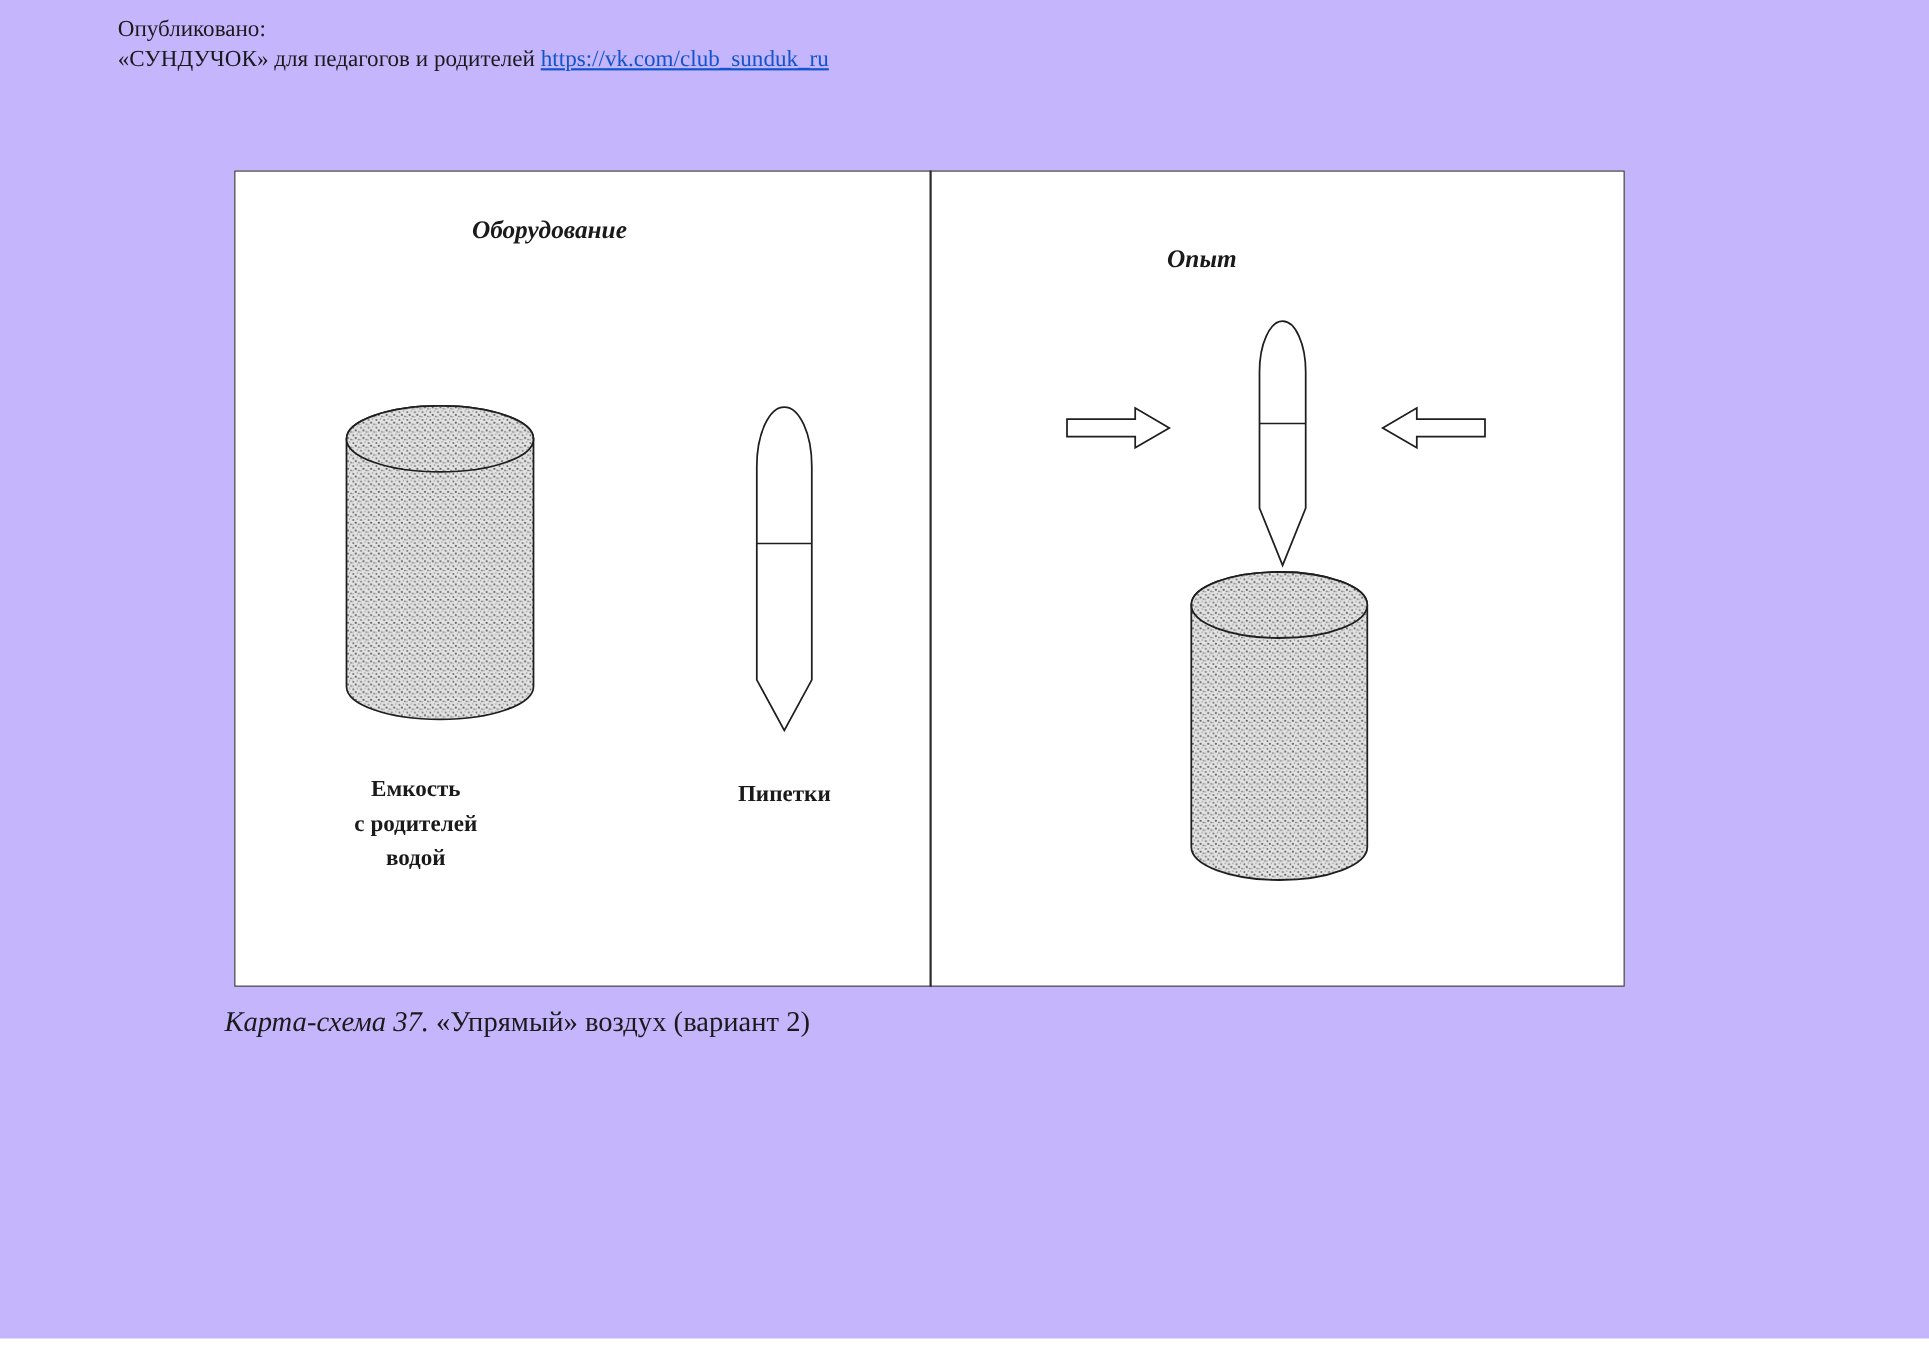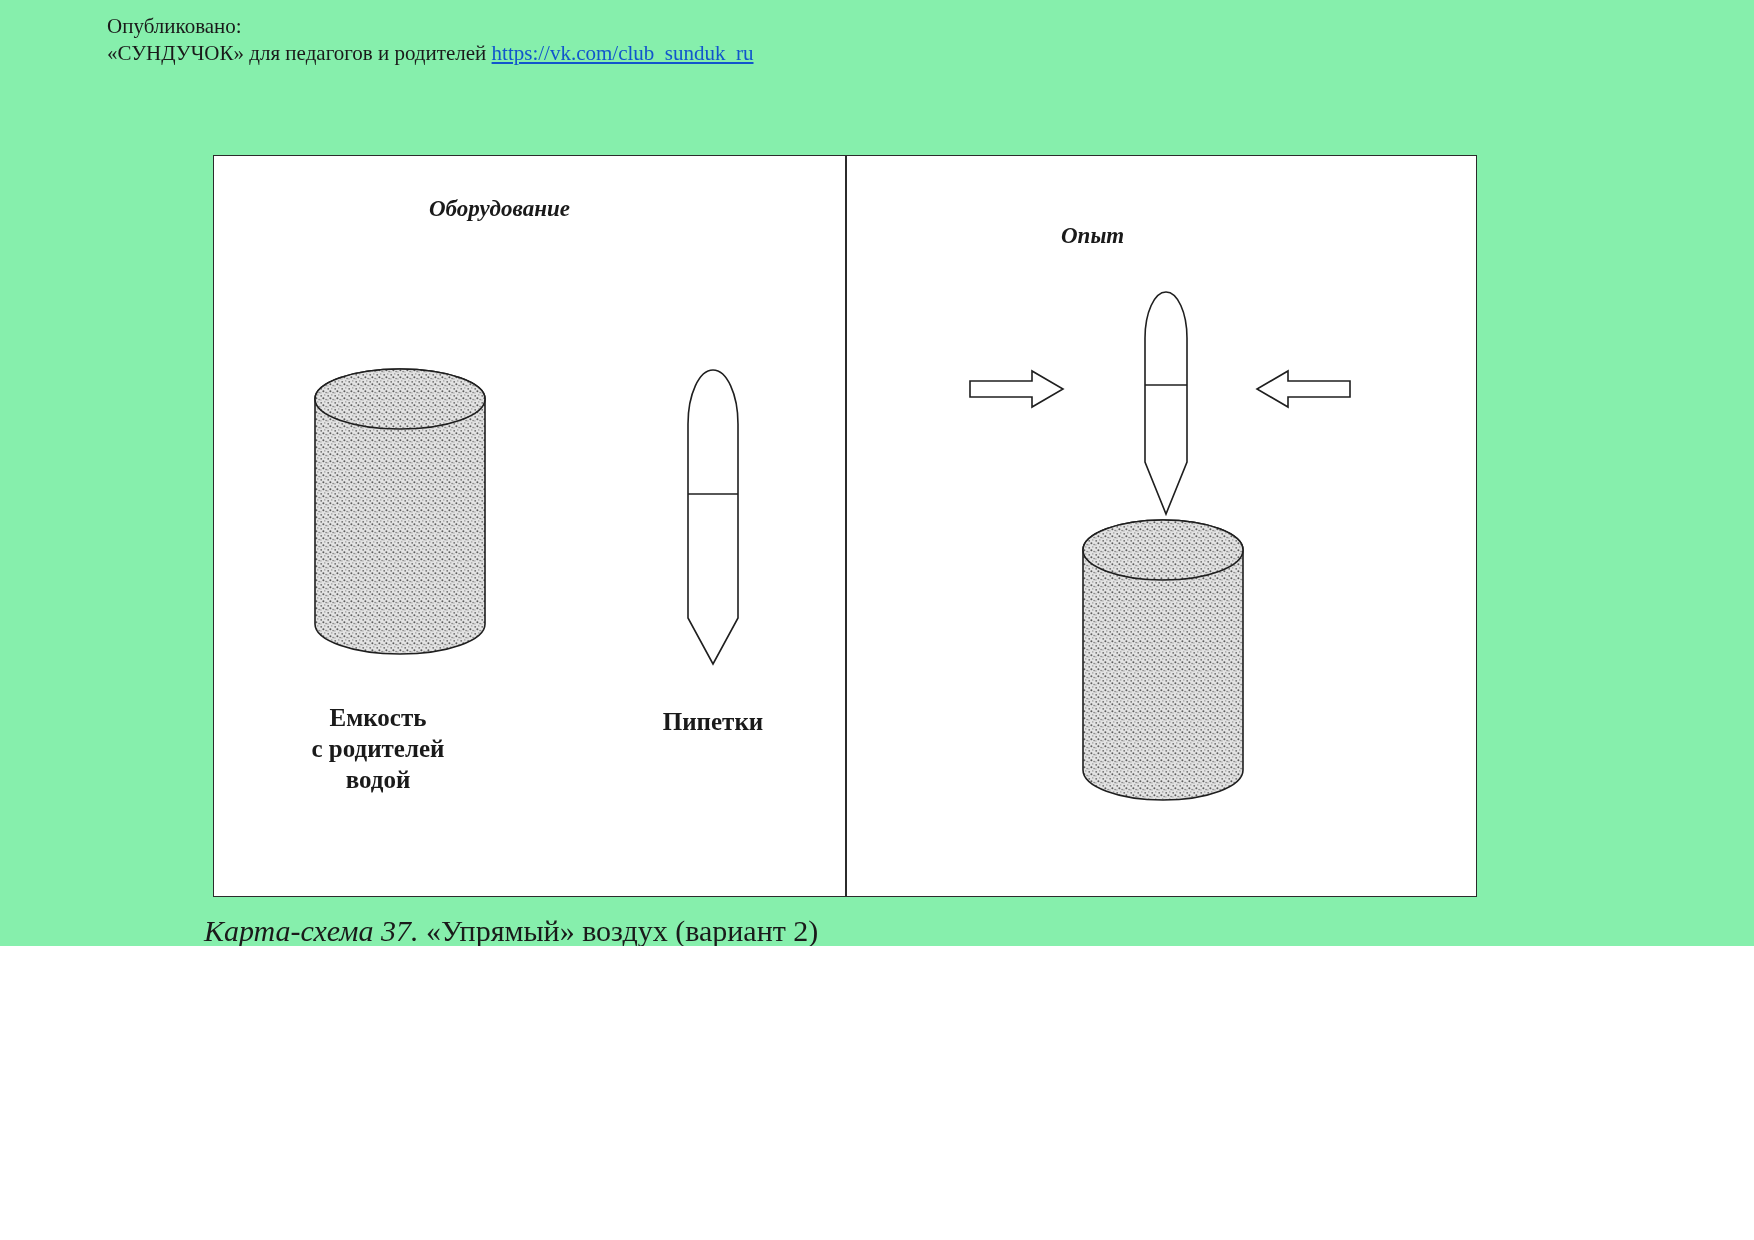--- a/index.html
+++ b/index.html
@@ -4,22 +4,22 @@
 <style>
   :root{
     --ink:#1a1a1a;
     --link:#1155CC;
   }
   *{box-sizing:border-box;}
   html,body{margin:0;padding:0;background:#ffffff;}
   .page{
     position:relative;
     width:1754px;
-    height:946px;
-    background:#86efac;
+    height:1217px;
+    background:#c4b5fd;
     font-family:"Liberation Serif", serif;
     color:var(--ink);
     overflow:hidden;
   }
   .abs{position:absolute;}
 
   
   .header-line{font-size:21px; line-height:27px; white-space:nowrap;}
   .header-link{color:var(--link); text-decoration:underline; cursor:pointer;}
 
@@ -31,25 +31,25 @@
   }
   .panel-divider{
     left:845px; top:155px; width:2px; height:742px;
     background:#2b2b2b;
   }
   .panel-title{
     font-size:23px; font-weight:bold; font-style:italic;
     text-align:left; white-space:nowrap;
   }
   .shape-label{
-    font-size:25px; font-weight:bold; text-align:center; line-height:31px;
+    font-size:21px; font-weight:bold; text-align:center; line-height:31px;
   }
 
   
-  .caption{left:204px; top:914px; font-size:30px; white-space:nowrap;}
+  .caption{left:204px; top:914px; font-size:26px; white-space:nowrap;}
   .caption .it{font-style:italic;}
 
   svg{display:block;}
 </style>
 </head>
 <body>
 
 <div class="page">
 
   <svg width="0" height="0" style="position:absolute" aria-hidden="true">

